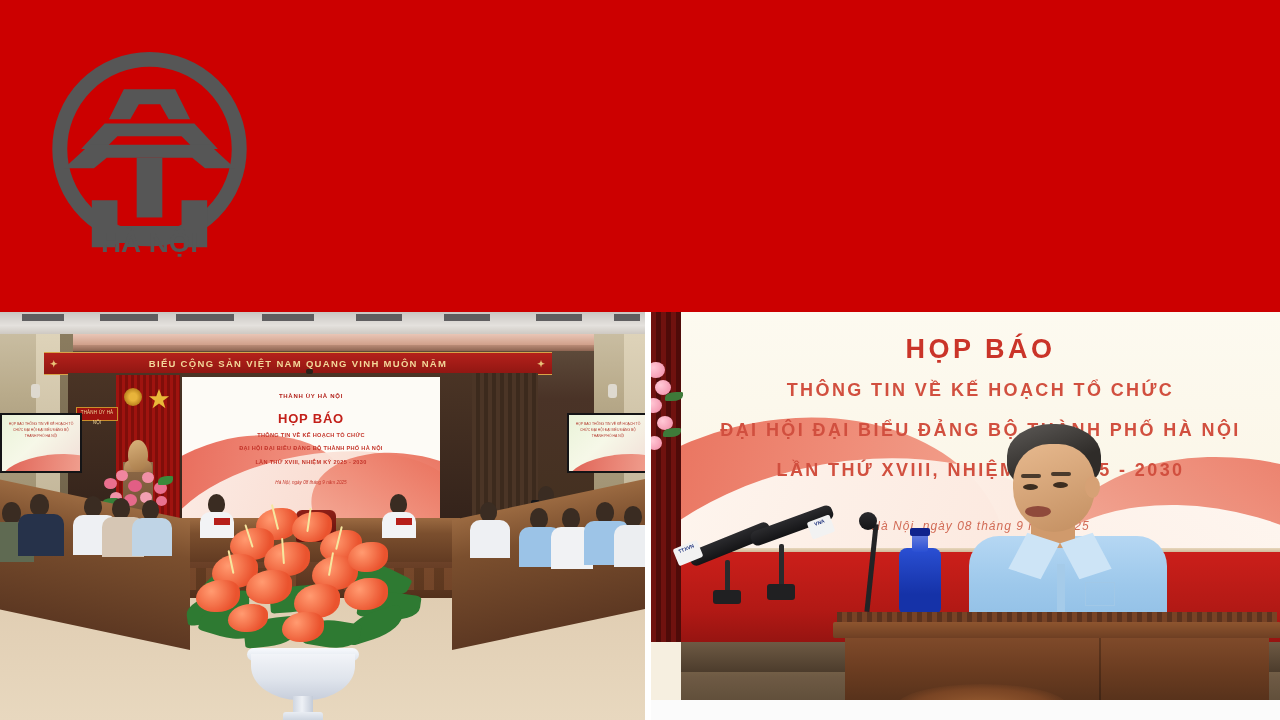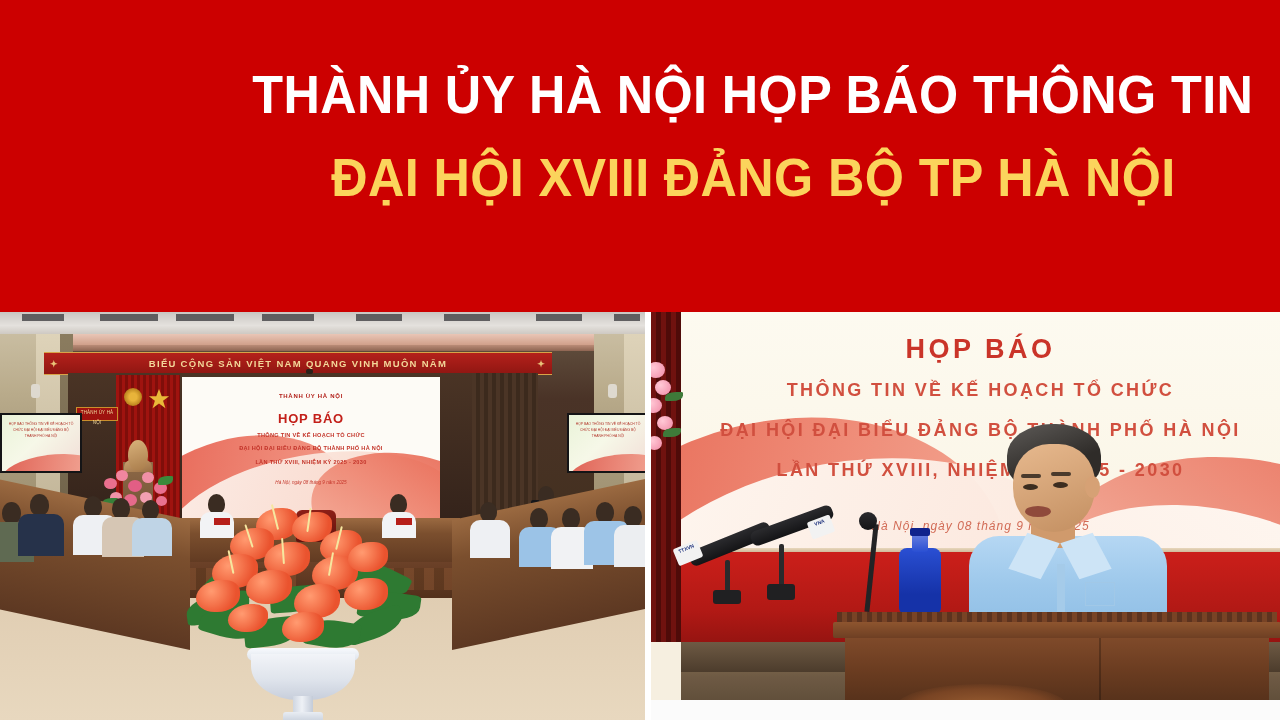--- a/index.html
+++ b/index.html
@@ -302,25 +302,41 @@
   
   .photo-left,.photo-right{filter:saturate(1.02);}
 </style>
 </head>
 <body>
 
 <div class="stage">
 
   <div class="header">
 
-
-    <div class="titles">
-      <div class="title-line1">THÀNH ỦY HÀ NỘI HỌP BÁO THÔNG TIN</div>
-      <div class="title-line2">ĐẠI HỘI XVIII ĐẢNG BỘ TP HÀ NỘI</div>
+    <div class="logo">
+      <svg viewBox="0 0 200 220" xmlns="http://www.w3.org/2000/svg" aria-hidden="true">
+        <g fill="none" stroke="#565656" stroke-width="14">
+          <circle cx="100" cy="104" r="84"></circle>
+        </g>
+        <g fill="#565656">
+
+          <path d="M62 76 L76 48 L124 48 L138 76 L118 76 L110 62 L90 62 L82 76 Z"></path>
+
+          <path d="M36 104 L58 80 L142 80 L164 104 L142 104 L130 92 L70 92 L58 104 Z"></path>
+
+          <path d="M20 122 L44 100 L156 100 L180 122 L152 122 L140 112 L60 112 L48 122 Z"></path>
+
+          <rect x="88" y="112" width="24" height="56"></rect>
+
+          <path d="M46 196 L46 152 L70 152 L70 176 L130 176 L130 152 L154 152 L154 196 L132 196 L132 192 L68 192 L68 196 Z"></path>
+        </g>
+        <text x="100" y="200" text-anchor="middle" fill="#565656" font-family="Liberation Sans, sans-serif" font-size="26" font-weight="bold">HÀ NỘI</text>
+      </svg>
     </div>
+
   </div>
 
   <div class="photos">
 
     <div class="photo photo-left">
 
       <div class="hall-wall"></div>
 
       <div class="ceiling"></div>
       <div class="ceiling-slat" style="left:22px;width:42px;"></div>

